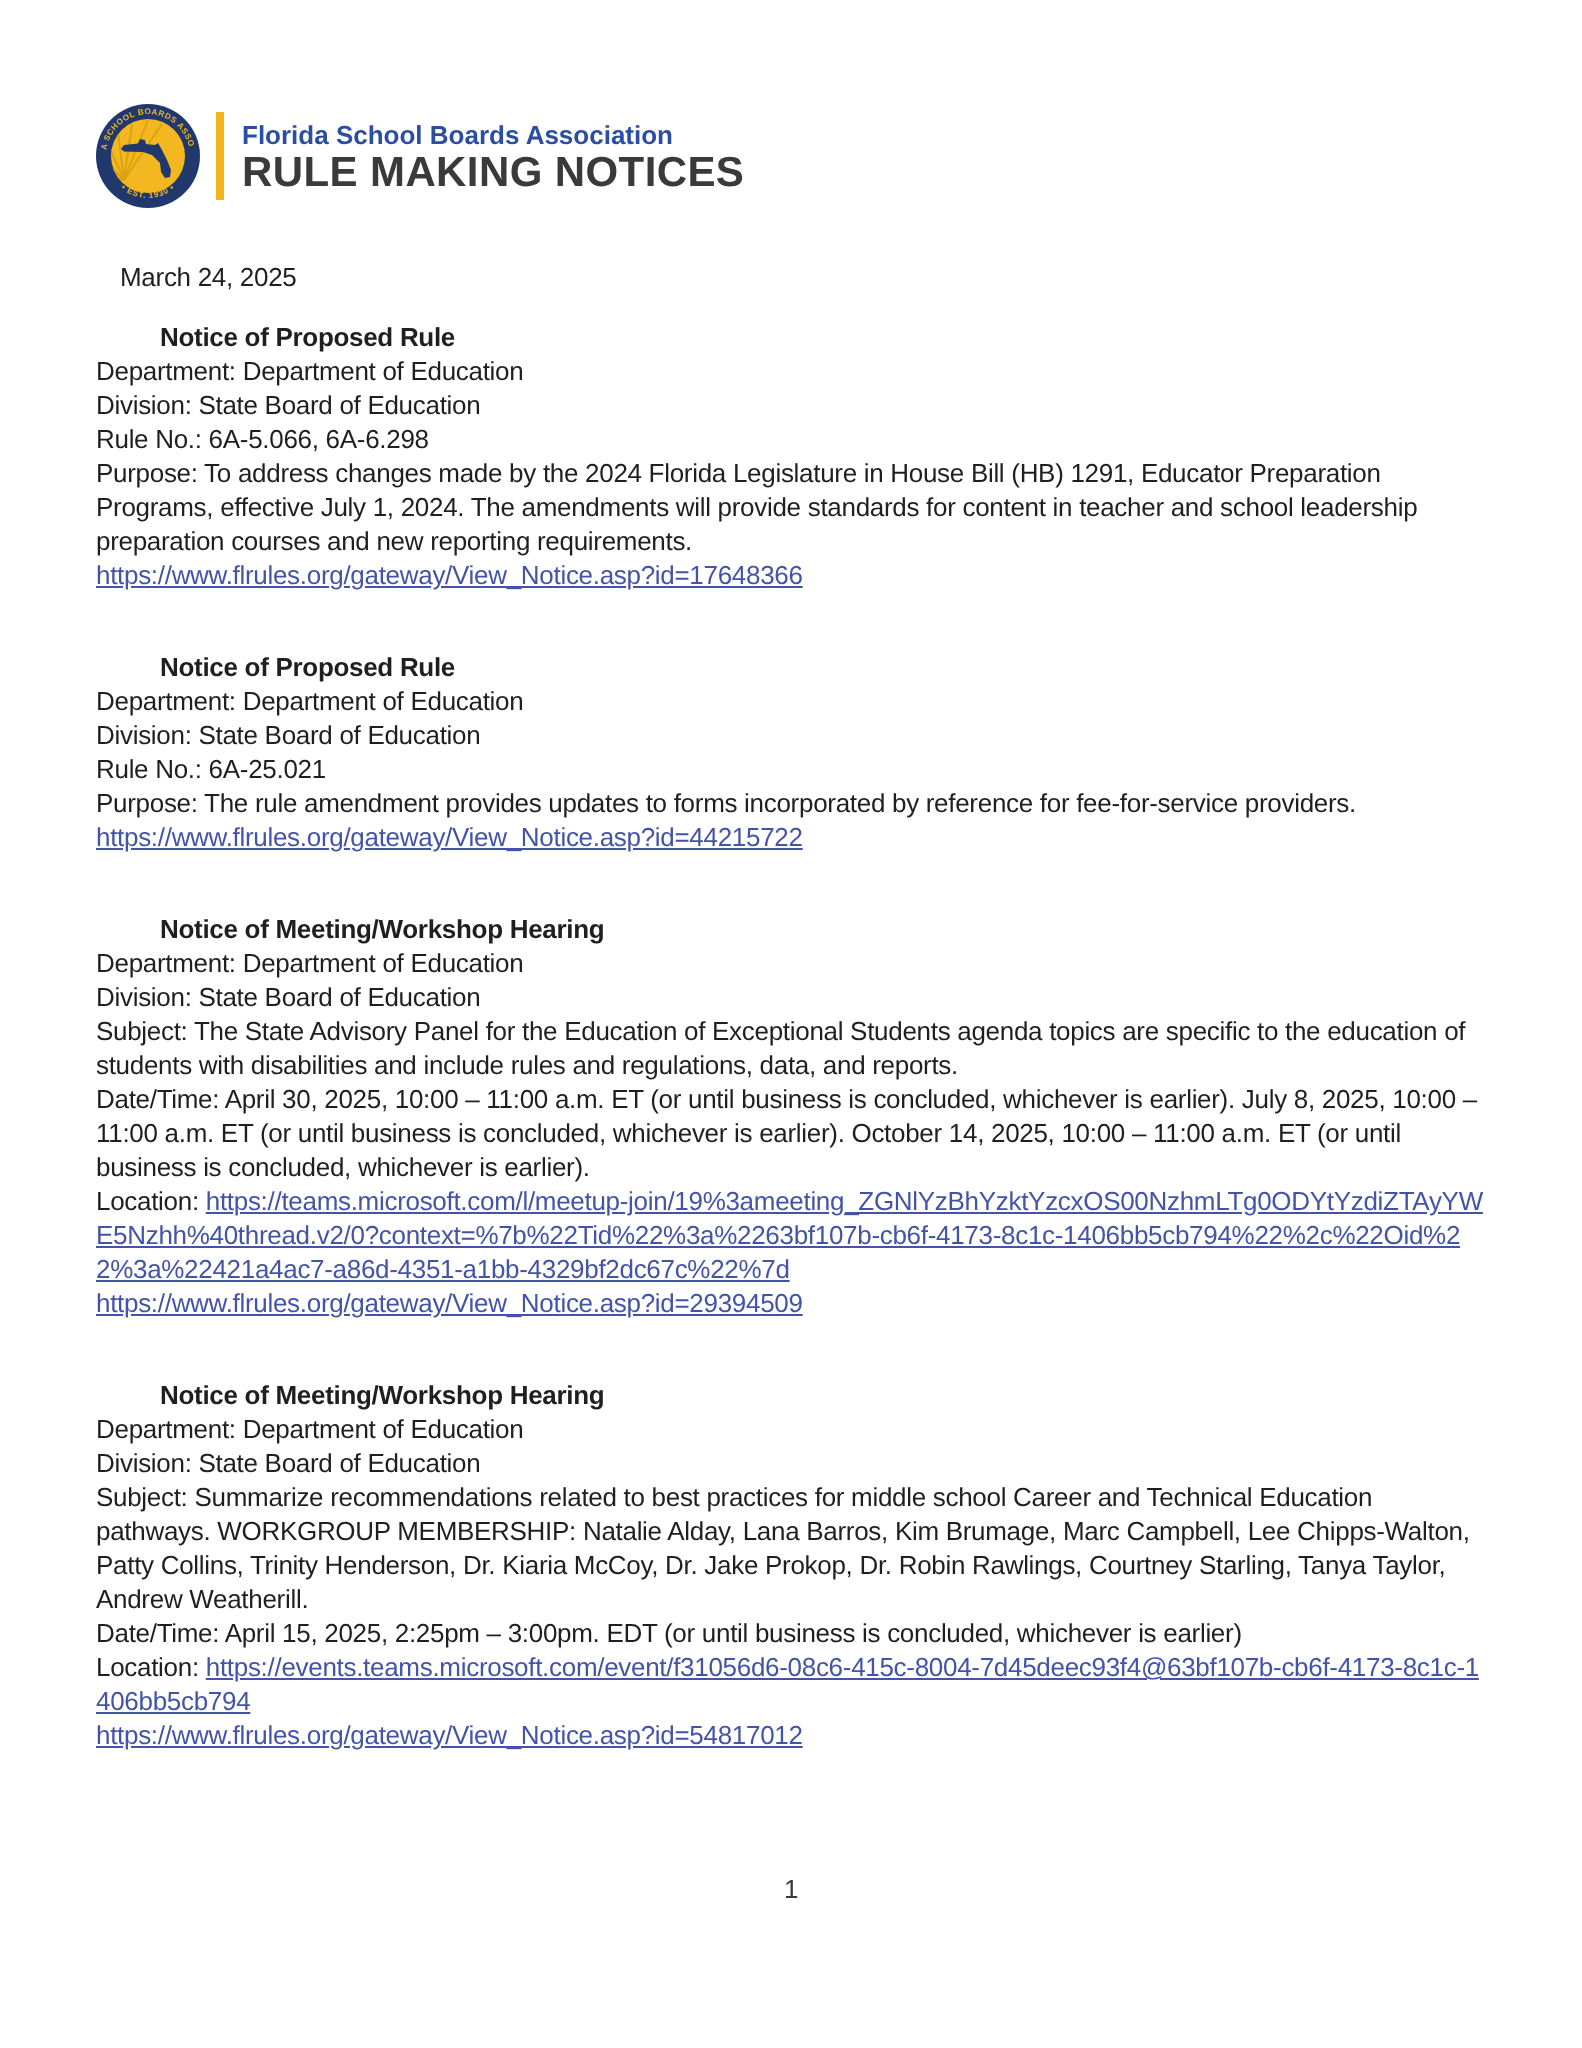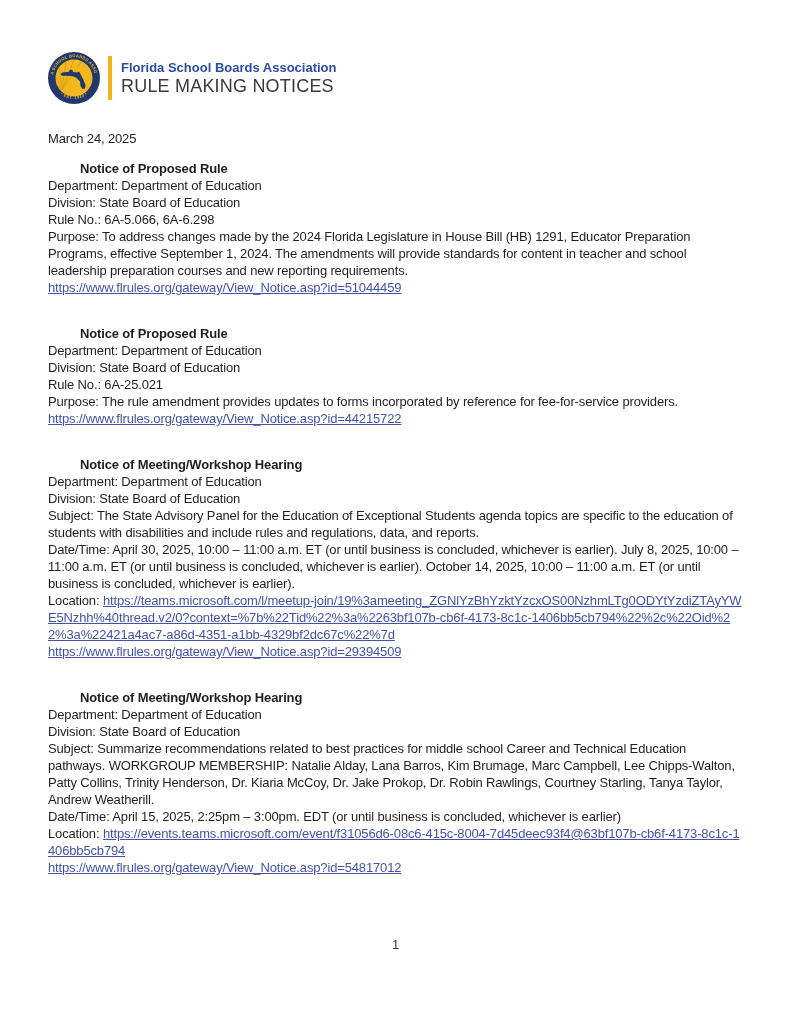--- a/index.html
+++ b/index.html
@@ -37,26 +37,26 @@
   .brand-text { display: flex; flex-direction: column; justify-content: center; }
   .org-name {
     color: #2B4EA3;
     font-weight: bold;
     font-size: 13px;
     line-height: 16px;
     letter-spacing: 0;
   }
   .doc-title {
     color: #3A3A3A;
-    font-weight: normal;
-    font-size: 18px;
+    font-weight: bold;
+    font-size: 21px;
     line-height: 21px;
     letter-spacing: 0.2px;
   }
-  .date-line { margin: 26px 0 13px 0; }
+  .date-line { margin: 26px 0 13px 12px; }
   .notice { margin: 0 0 29px 0; }
   .notice-title { font-weight: bold; margin-left: 32px; }
   .line { }
   .doc-link {
     color: #4353A8;
     text-decoration: underline;
     word-break: break-all;
     cursor: pointer;
   }
   .page-number {
@@ -110,22 +110,22 @@
 
   <div class="date-line">March 24, 2025</div>
 
   <div>
   <div class="notice">
     <div class="notice-title">Notice of Proposed Rule</div>
     <div class="notice-body">
           <div class="line"><span>Department: Department of Education</span></div>
           <div class="line"><span>Division: State Board of Education</span></div>
           <div class="line"><span>Rule No.: 6A-5.066, 6A-6.298</span></div>
-          <div class="line"><span>Purpose: To address changes made by the 2024 Florida Legislature in House Bill (HB) 1291, Educator Preparation Programs, effective September 1, 2024. The amendments will provide standards for content in teacher and school leadership preparation courses and new reporting requirements.</span></div>
-          <div class="line"><a class="doc-link" href="#">https://www.flrules.org/gateway/View_Notice.asp?id=51044459</a></div>
+          <div class="line"><span>Purpose: To address changes made by the 2024 Florida Legislature in House Bill (HB) 1291, Educator Preparation Programs, effective July 1, 2024. The amendments will provide standards for content in teacher and school leadership preparation courses and new reporting requirements.</span></div>
+          <div class="line"><a class="doc-link" href="#">https://www.flrules.org/gateway/View_Notice.asp?id=17648366</a></div>
         </div>
   </div>
 
   <div class="notice">
     <div class="notice-title">Notice of Proposed Rule</div>
     <div class="notice-body">
           <div class="line"><span>Department: Department of Education</span></div>
           <div class="line"><span>Division: State Board of Education</span></div>
           <div class="line"><span>Rule No.: 6A-25.021</span></div>
           <div class="line"><span>Purpose: The rule amendment provides updates to forms incorporated by reference for fee-for-service providers.</span></div>

